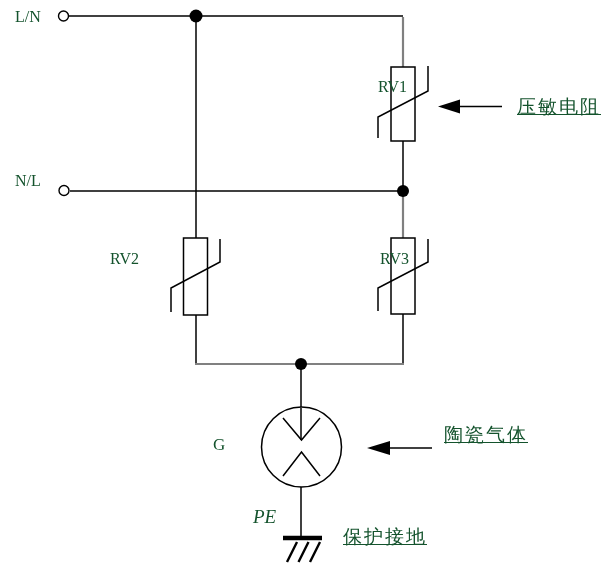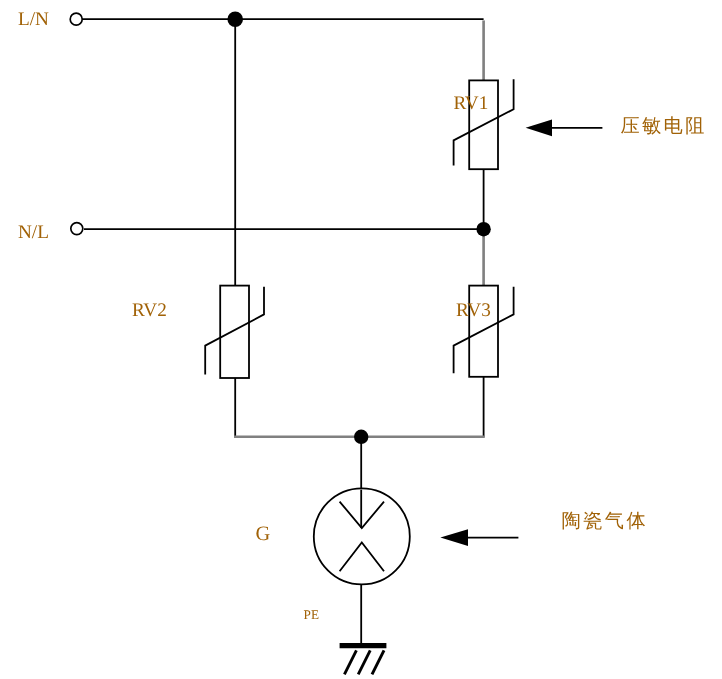--- a/index.html
+++ b/index.html
@@ -10,26 +10,26 @@
     font-family:"Liberation Serif","DejaVu Serif",serif;
     color:#000;
     overflow:hidden;
   }
   .canvas svg{position:absolute;left:0;top:0;}
   .lbl{
     position:absolute;
     white-space:nowrap;
     font-size:16px;
     line-height:1.1;
-    color:#a16207;
+    color:#14532d;
   }
-  .lbl.cjk{font-size:16px;letter-spacing:2px;}
+  .lbl.cjk{font-size:19px;letter-spacing:2px;text-decoration:underline;}
   .lbl.two-line{
     white-space:normal;
-    text-align:right;
+    text-align:left;
     width:96px;
     line-height:33px;
   }
 </style>
 </head>
 <body>
 
 <div class="canvas">
 
   <svg width="602" height="566" viewBox="0 0 602 566">
@@ -97,29 +97,30 @@
     </g>
 
     <g>
       <polygon points="367,448 390,441 390,455" fill="#000000"></polygon>
       <path d="M390,448 H432" stroke="#000000" stroke-width="1.5" fill="none"></path>
     </g>
 
   </svg>
 
   <span class="lbl" style="left:15px;top:8px;">L/N</span>
-  <span class="lbl" style="left:15px;top:185px;">N/L</span>
+  <span class="lbl" style="left:15px;top:172px;">N/L</span>
 
   <span class="lbl" style="left:332px;top:78px;margin-left:46px;">RV1</span>
   <span class="lbl" style="left:110px;top:250px;">RV2</span>
   <span class="lbl" style="left:334px;top:250px;margin-left:46px;">RV3</span>
 
   <span class="lbl" style="left:213px;top:436px;font-size:17px;">G</span>
-  <span class="lbl" style="left:253px;top:507px;font-size:11px;">PE</span>
+  <span class="lbl" style="left:253px;top:507px;font-size:19px;font-style:italic;">PE</span>
 
   <span class="lbl cjk" style="left:517px;top:97px;">压敏电阻</span>
 
   <div class="lbl cjk two-line" style="left:444px;top:418px;">
     <div>陶瓷气体</div>
   </div>
 
+  <span class="lbl cjk" style="left:343px;top:527px;">保护接地</span>
 
 </div>
 
 </body></html>

